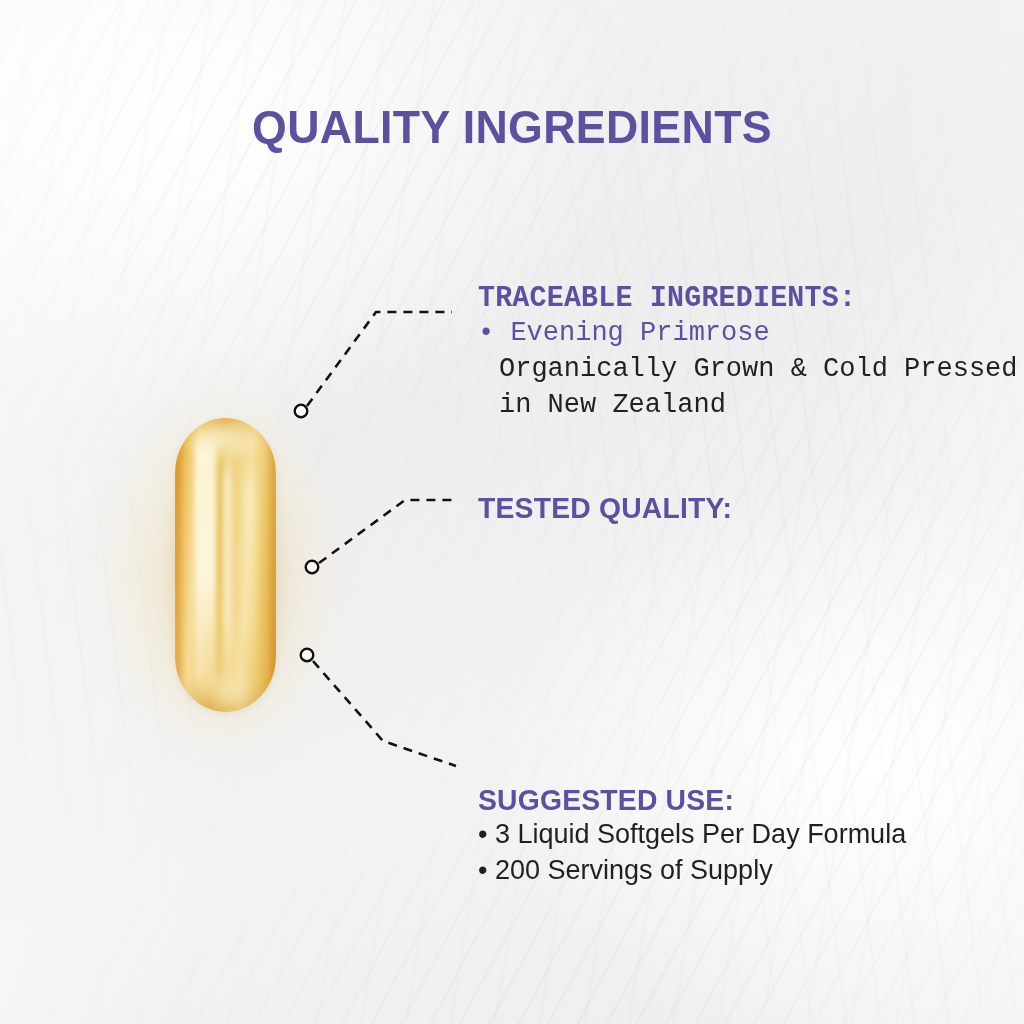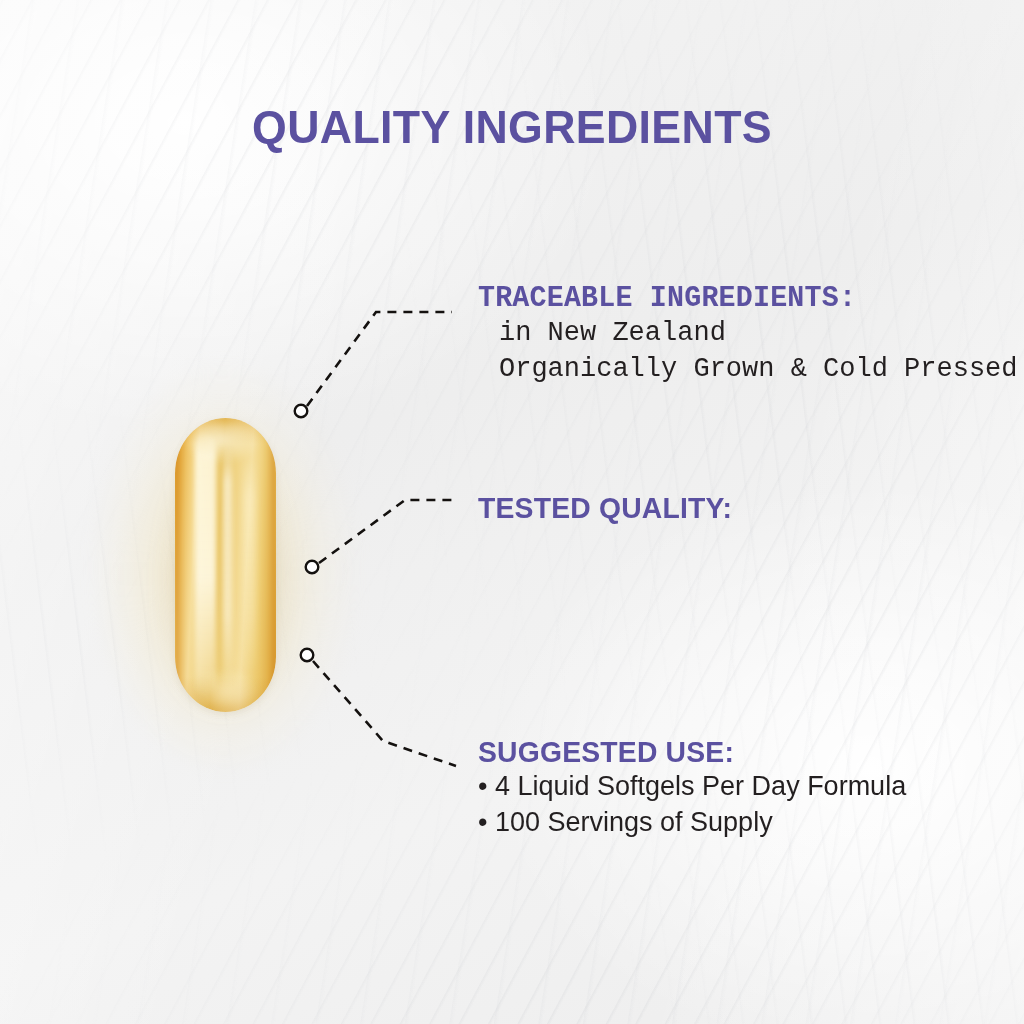--- a/index.html
+++ b/index.html
@@ -313,21 +313,21 @@
     font-size: 27px;
     line-height: 1.34;
     color: #231f20;
     white-space: nowrap;
   }
   .co-line.accent { color: #5b51a0; }
   .co-line.indent { padding-left: 21px; }
 
   #callout-traceable { top: 283px; font-family: Liberation Mono, monospace; }
   #callout-tested    { top: 492px; }
-  #callout-use       { top: 736px; }
+  #callout-use       { top: 784px; }
 
   #callout-traceable .co-head { font-size: 29.5px; }
   #callout-tested .co-head    { font-size: 29.5px; }
   #callout-use .co-head       { font-size: 29.5px; }
 </style>
 </head>
 <body>
 
 <div id="canvas">
 
@@ -360,27 +360,28 @@
 
     <path class="leader-path" d="M 319 563 L 405 500 L 456 500"></path>
     <circle class="leader-dot" cx="312" cy="567" r="6.3"></circle>
 
     <path class="leader-path" d="M 313 661 L 383 741 L 456 766"></path>
     <circle class="leader-dot" cx="307" cy="655" r="6.3"></circle>
   </svg>
 
   <div class="callout" id="callout-traceable">
     <div class="co-head">TRACEABLE INGREDIENTS:</div>
+    <div class="co-line accent">• Evening Primrose</div>
+    <div class="co-line indent">Organically Grown &amp; Cold Pressed</div>
     <div class="co-line indent">in New Zealand</div>
-    <div class="co-line indent">Organically Grown &amp; Cold Pressed</div>
   </div>
 
   <div class="callout" id="callout-tested">
     <div class="co-head">TESTED QUALITY:</div>
   </div>
 
   <div class="callout" id="callout-use">
     <div class="co-head">SUGGESTED USE:</div>
-    <div class="co-line">• 4 Liquid Softgels Per Day Formula</div>
-    <div class="co-line">• 100 Servings of Supply</div>
+    <div class="co-line">• 3 Liquid Softgels Per Day Formula</div>
+    <div class="co-line">• 200 Servings of Supply</div>
   </div>
 
 </div>
 
 </body></html>

